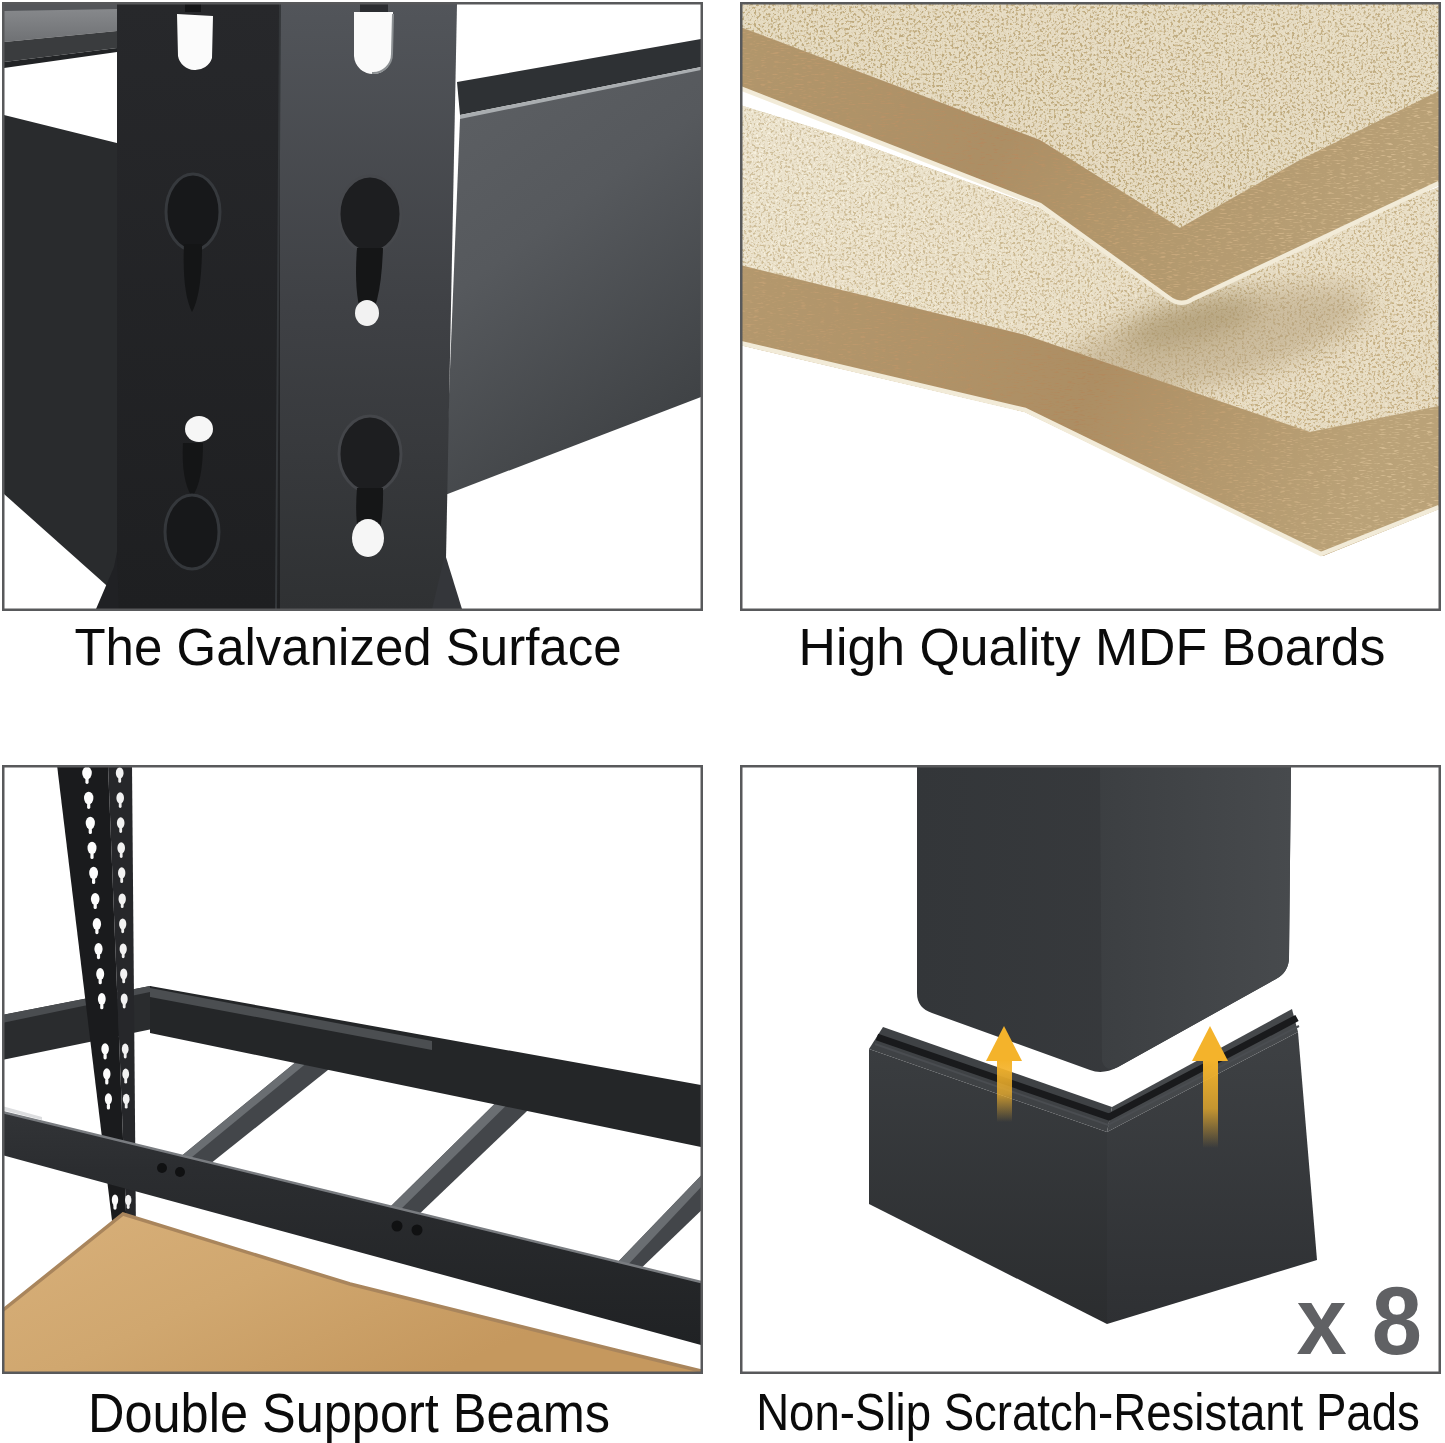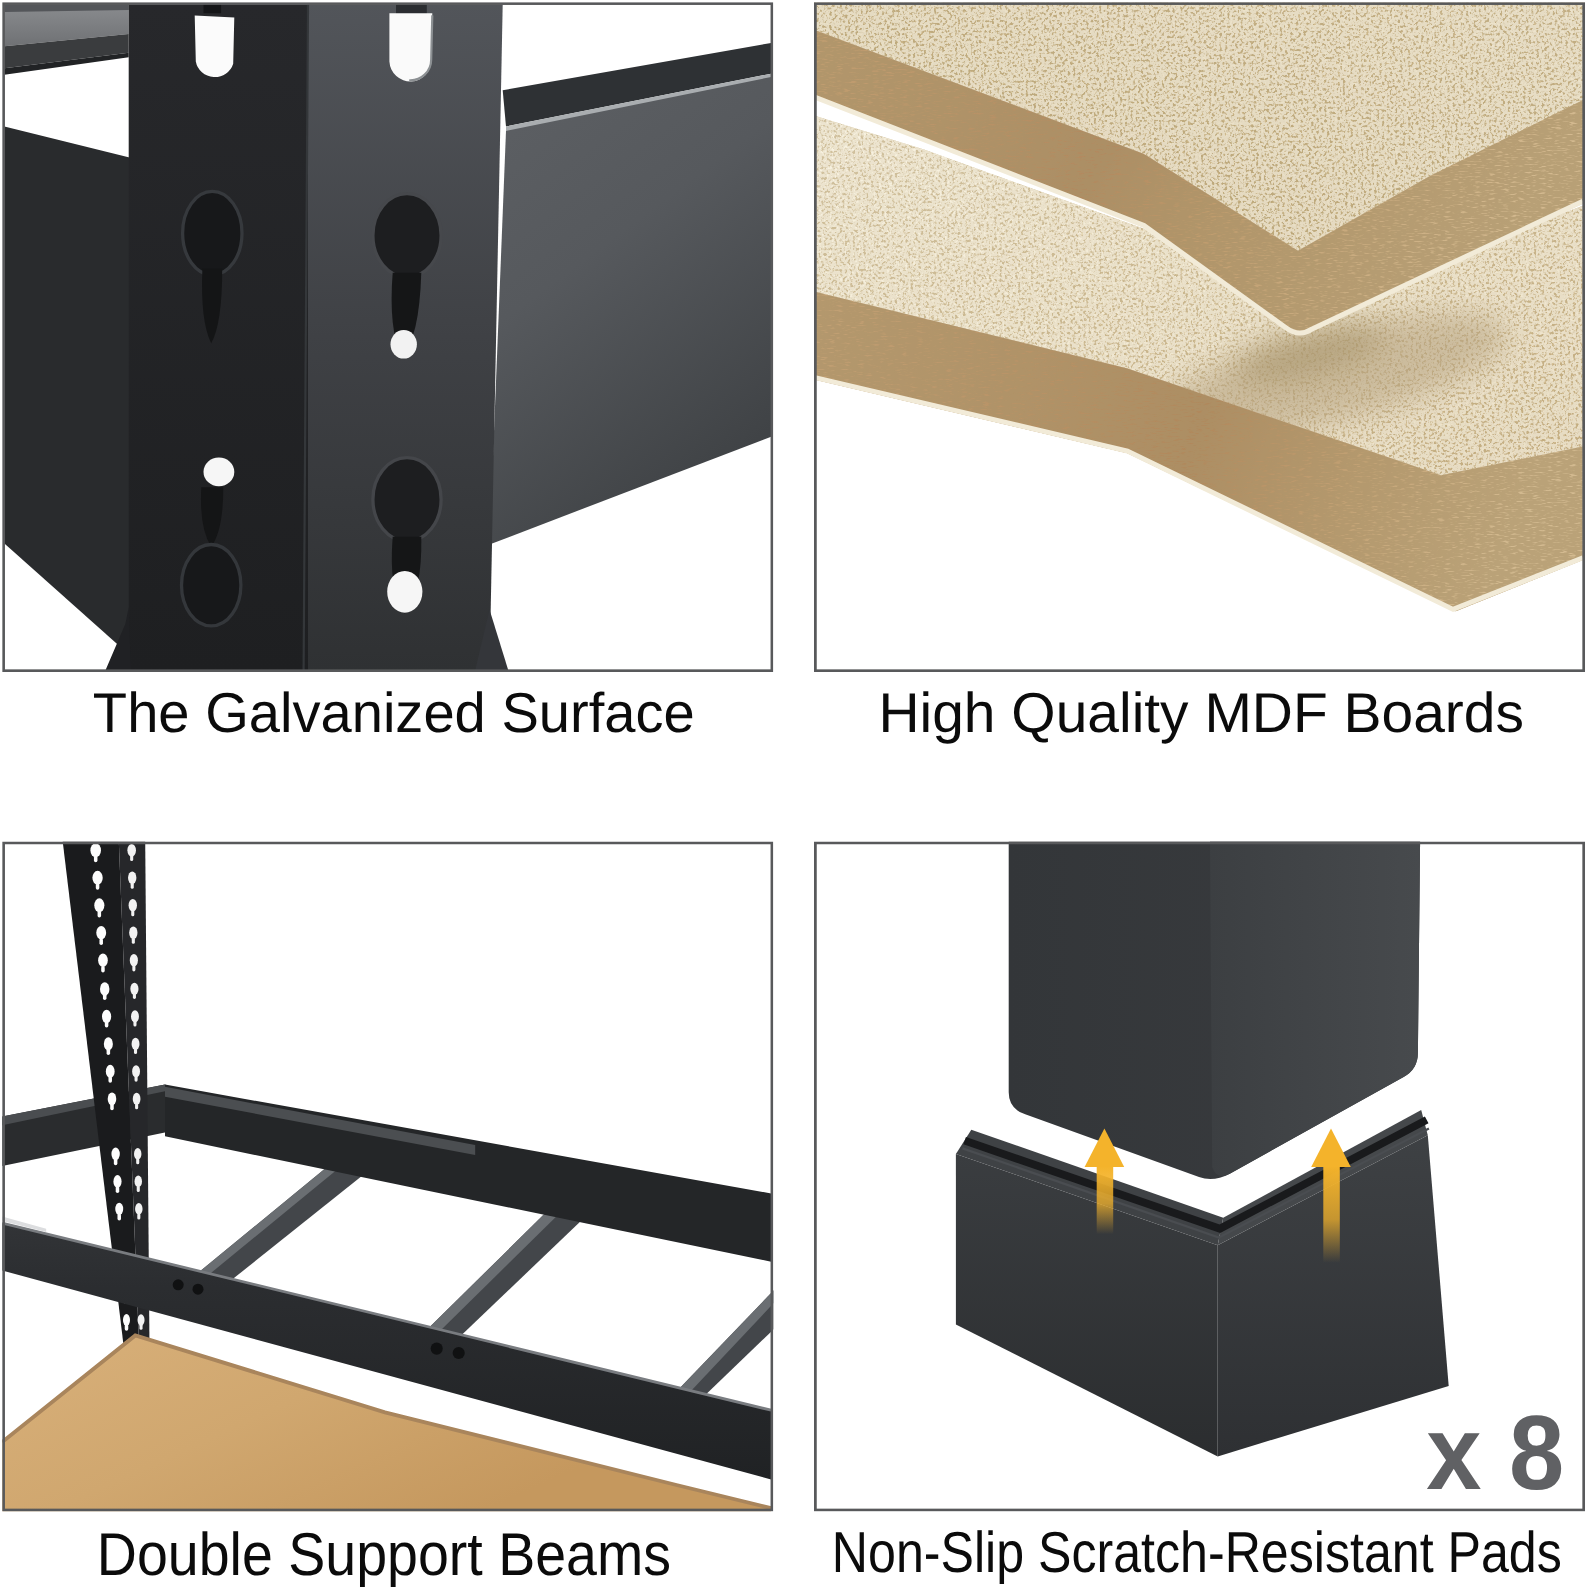--- a/index.html
+++ b/index.html
@@ -320,18 +320,18 @@
     <rect x="257" y="295" width="15" height="62" fill="url(#arrowFadeL)"></rect>
     <polygon points="470,261 488,296 452,296" fill="#f4b32b"></polygon>
     <rect x="463" y="295" width="15" height="88" fill="url(#arrowFadeL)"></rect>
   </g>
   <g transform="translate(682 589) scale(0.94 1)">
         <text x="0" y="0" font-size="96" font-weight="bold" fill="#606164" text-anchor="end" font-family="Liberation Sans, sans-serif">x 8</text>
       </g>
   <rect x="1.25" y="1.25" width="698.5" height="606.5" fill="none" stroke="#58595b" stroke-width="2.5"></rect>
 </svg>
 
-<div class="cap" id="c1" style="left:358px;top:622px;font-size:51px;transform:translateX(-50%);">The Galvanized Surface</div>
+<div class="cap" id="c1" style="left:348px;top:622px;font-size:51px;transform:translateX(-50%);">The Galvanized Surface</div>
 <div class="cap" id="c2" style="left:1092px;top:622px;font-size:51px;transform:translateX(-50%) scaleX(1.015);">High Quality MDF Boards</div>
 <div class="cap" id="c3" style="left:349px;top:1386px;font-size:55px;transform:translateX(-50%) scaleX(0.918);">Double Support Beams</div>
 <div class="cap" id="c4" style="left:1088px;top:1386px;font-size:52.5px;transform:translateX(-50%) scaleX(0.868);">Non-Slip Scratch-Resistant Pads</div>
 
 </div>
 
 </body></html>

